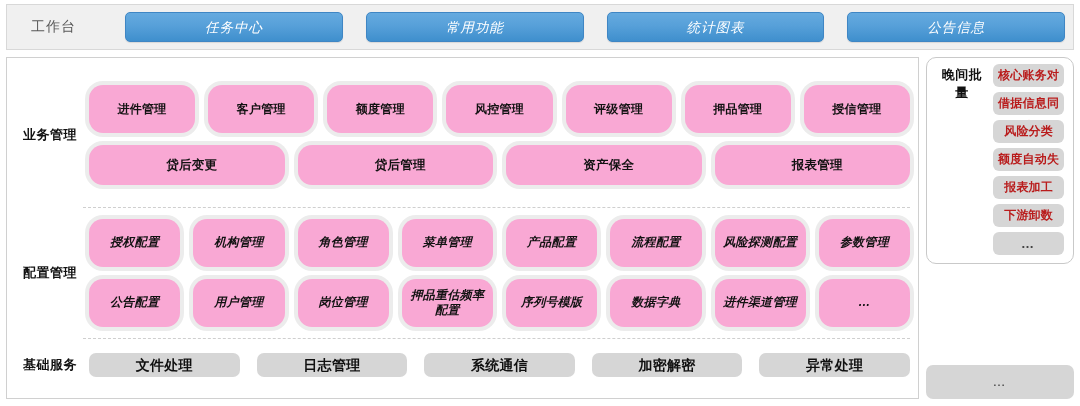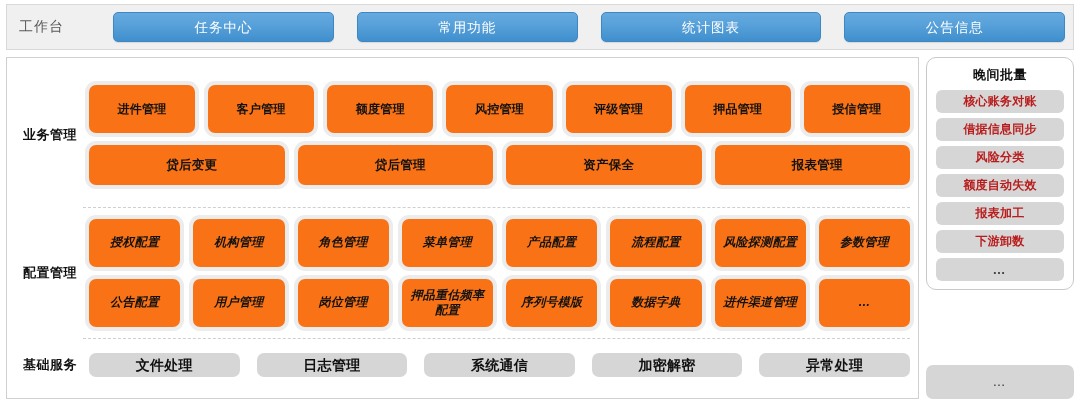--- a/index.html
+++ b/index.html
@@ -25,36 +25,37 @@
 
   
   .topbar {
     position: relative;
     height: 46px;
     background: #f0f0f0;
     border: 1px solid #d8d8d8;
     box-sizing: border-box;
     display: flex;
     align-items: center;
-    padding: 0 8px 0 12px;
+    padding: 0 8px 0 24px;
     gap: 16px;
   }
   .topbar-title {
     font-size: 14px;
     color: #595959;
     width: 78px;
     flex: 0 0 78px;
     text-align: left;
     letter-spacing: 1px;
   }
   .topbar-tabs {
     display: flex;
     flex: 1 1 auto;
     gap: 23px;
     align-items: flex-end;
+    font-style: italic;
   }
   .tab-btn {
     flex: 1 1 0;
     height: 30px;
     line-height: 30px;
     text-align: center;
     color: #ffffff;
     font-size: 13.5px;
     letter-spacing: 1px;
     border-radius: 5px;
@@ -113,22 +114,22 @@
     gap: 12px;
   }
   .row {
     display: flex;
     gap: 13px;
     align-items: stretch;
   }
 
   .card {
     flex: 1 1 0;
-    border-radius: 7px;
-    background: #f97316;
+    border-radius: 14px;
+    background: #f9a8d4;
     box-shadow: 0 0 0 4px #ececec;
     display: flex;
     align-items: center;
     justify-content: center;
     text-align: center;
     font-size: 12px;
     font-weight: bold;
     color: #121212;
     letter-spacing: 0.3px;
     line-height: 1.25;
@@ -167,21 +168,21 @@
     flex-direction: column;
     gap: 7px;
   }
   .batch-box {
     border: 1px solid #c9c9c9;
     border-radius: 10px;
     background: #ffffff;
     box-sizing: border-box;
     padding: 6px 9px 8px 9px;
     display: flex;
-    flex-direction: column;
+    flex-direction: row;
     gap: 5px;
     flex: 0 0 auto;
   }
   .batch-title {
     text-align: center;
     font-size: 13px;
     font-weight: bold;
     color: #111;
     padding: 2px 0 1px 0;
     letter-spacing: 0.5px;

